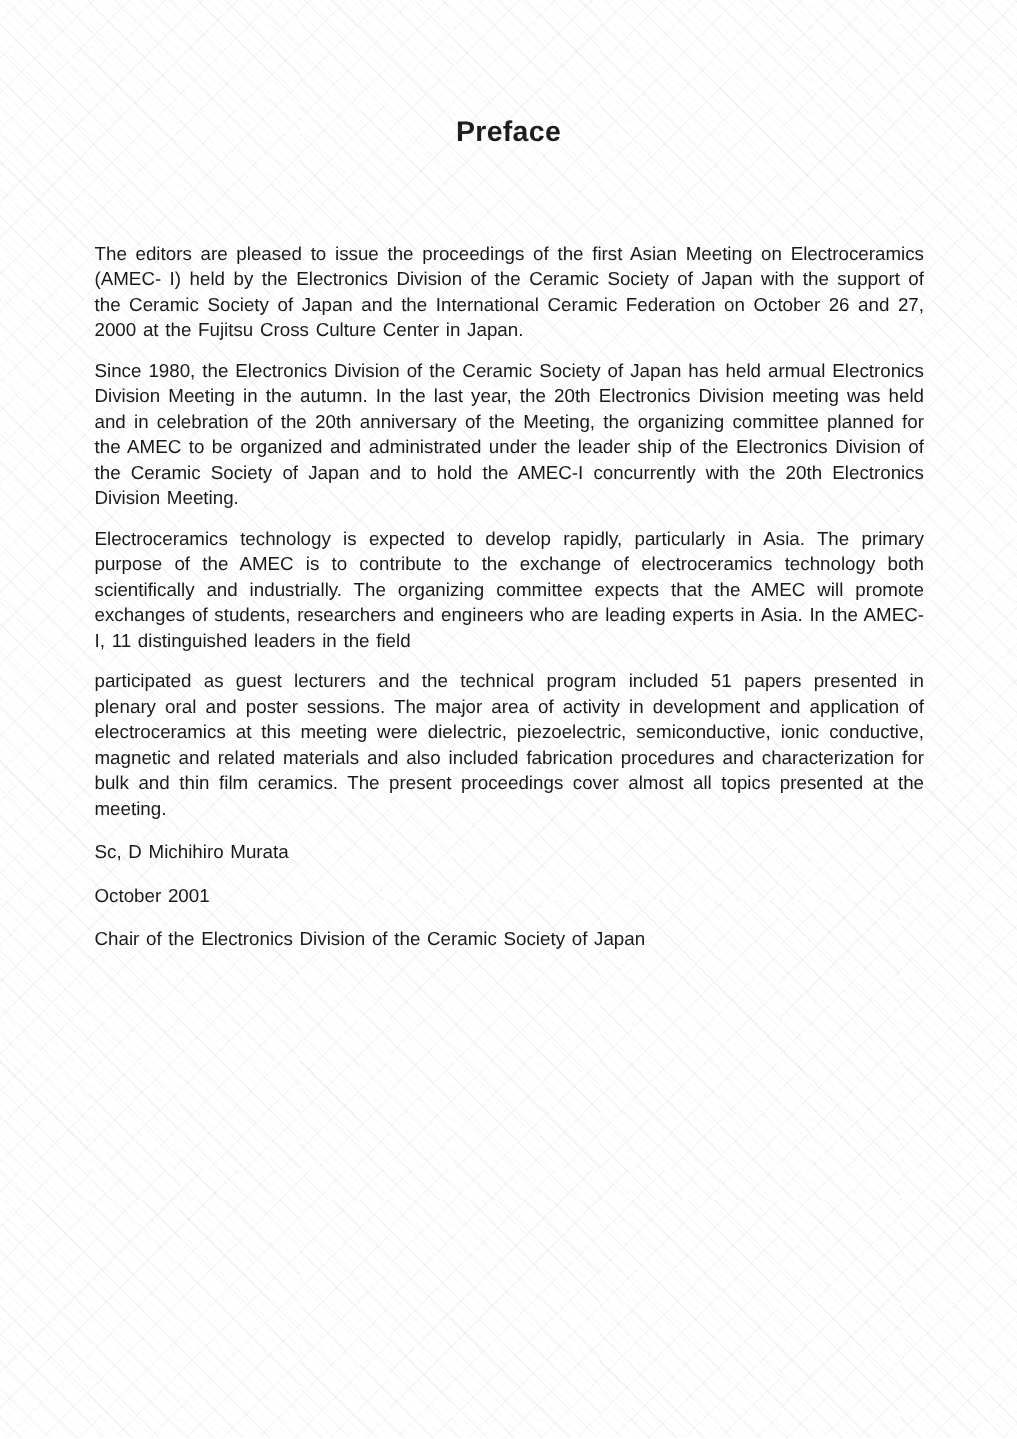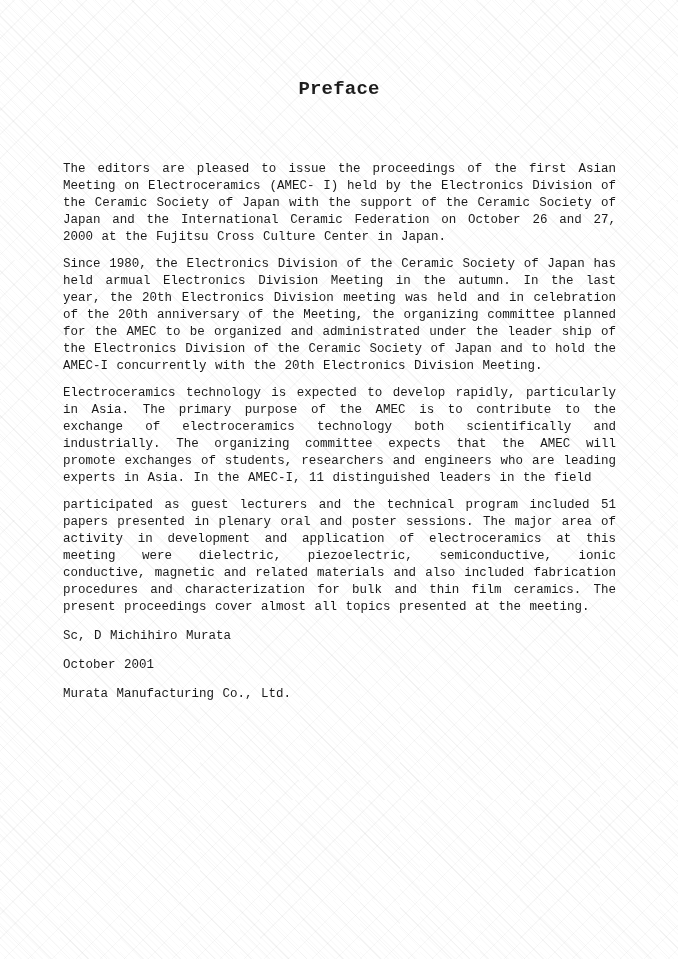--- a/index.html
+++ b/index.html
@@ -6,21 +6,21 @@
     margin: 0;
     padding: 0;
     background: #ffffff;
   }
   .page {
     position: relative;
     width: 678px;
     height: 959px;
     margin: 0 auto;
     background-color: #ffffff;
-    font-family: Liberation Mono, monospace;
+    font-family: Liberation Sans, sans-serif;
     color: #1a1a1a;
     overflow: hidden;
     box-sizing: border-box;
   }
   
   .page::before {
     content: "";
     position: absolute;
     inset: 0;
     pointer-events: none;
@@ -61,15 +61,15 @@
   <h1 class="title">Preface</h1>
 
   <div class="body">
     <p>The editors are pleased to issue the proceedings of the first Asian Meeting on Electroceramics (AMEC- I) held by the Electronics Division of the Ceramic Society of Japan with the support of the Ceramic Society of Japan and the International Ceramic Federation on October 26 and 27, 2000 at the Fujitsu Cross Culture Center in Japan.</p>
     <p>Since 1980, the Electronics Division of the Ceramic Society of Japan has held armual Electronics Division Meeting in the autumn. In the last year, the 20th Electronics Division meeting was held and in celebration of the 20th anniversary of the Meeting, the organizing committee planned for the AMEC to be organized and administrated under the leader ship of the Electronics Division of the Ceramic Society of Japan and to hold the AMEC-I concurrently with the 20th Electronics Division Meeting.</p>
     <p>Electroceramics technology is expected to develop rapidly, particularly in Asia. The primary purpose of the AMEC is to contribute to the exchange of electroceramics technology both scientifically and industrially. The organizing committee expects that the AMEC will promote exchanges of students, researchers and engineers who are leading experts in Asia. In the AMEC-I, 11 distinguished leaders in the field</p>
     <p>participated as guest lecturers and the technical program included 51 papers presented in  plenary oral and poster sessions. The major area of activity in development and application of electroceramics at this meeting were dielectric, piezoelectric, semiconductive, ionic conductive, magnetic and related materials and also included fabrication procedures and characterization for bulk and thin film ceramics. The present proceedings cover almost all topics presented at the meeting.</p>
 
     <p class="sig">Sc, D Michihiro Murata</p>
     <p class="sig">October 2001</p>
-    <p class="sig">Murata Manufacturing Co., Ltd.</p>
+    <p class="sig">Chair of the Electronics Division of the Ceramic Society of Japan</p>
   </div>
 </div>
 
 </body></html>

